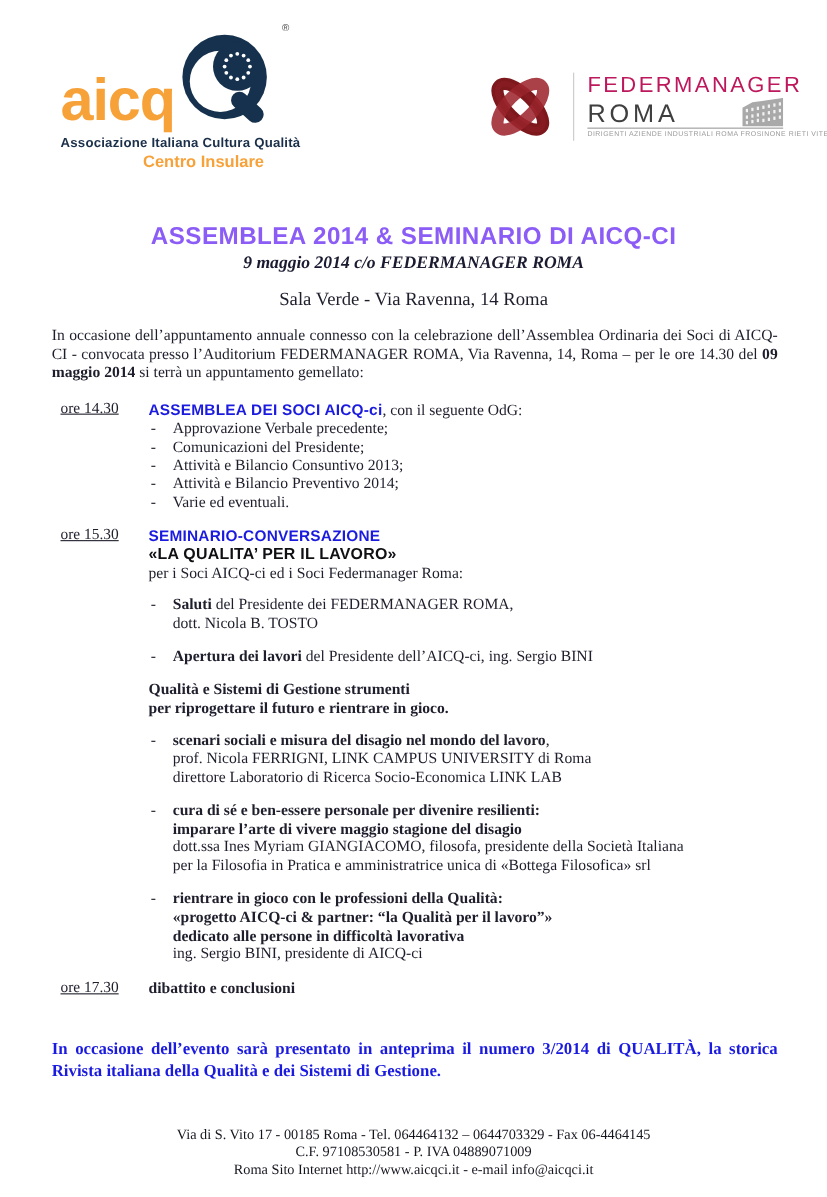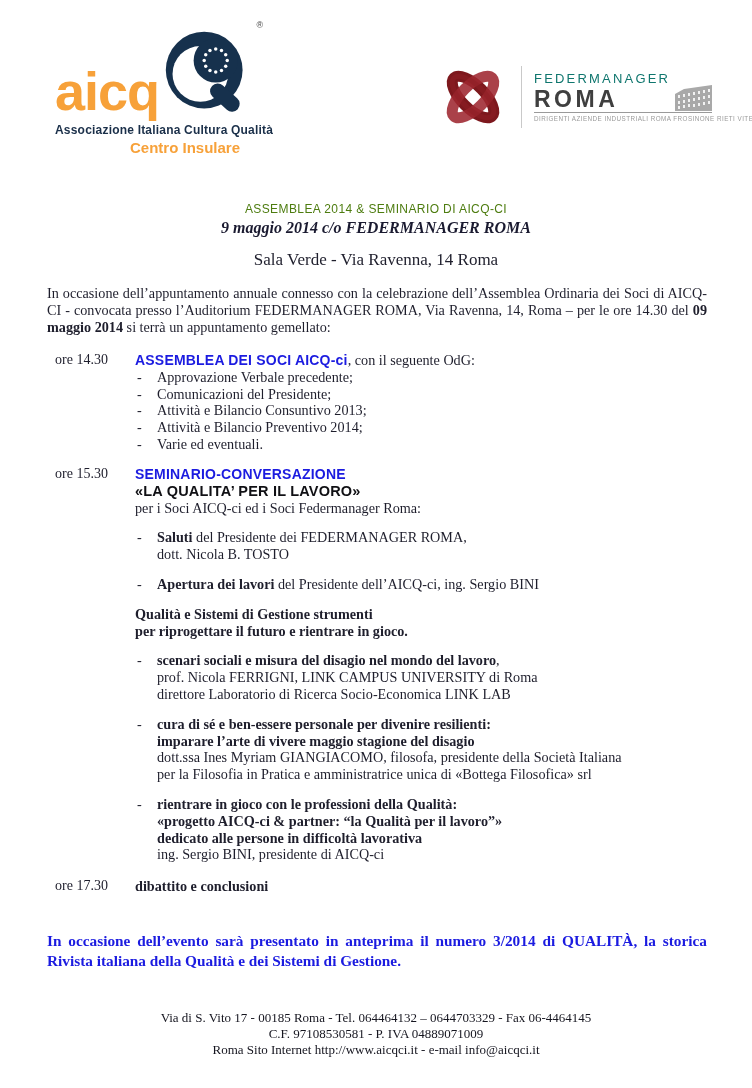--- a/index.html
+++ b/index.html
@@ -31,57 +31,57 @@
   }
   .aicq-sub {
     font-family:"Liberation Sans", sans-serif; font-weight:bold;
     font-size:15px; color:#f7a139; text-align:center; padding-left:60px; margin-top:2px;
   }
 
   .fed-logo { display:flex; align-items:center; gap:12px; margin-top:14px; }
   .fed-divider { width:1px; height:62px; background:#c9c9c9; }
   .fed-text { width:178px; }
   .fed-name {
-    font-family:"Liberation Sans", sans-serif; font-size:13px; color:#0f766e;
+    font-family:"Liberation Sans", sans-serif; font-size:20px; color:#be185d;
     letter-spacing:2.2px; line-height:1.05;
   }
   .fed-roma-row { display:flex; align-items:flex-end; justify-content:space-between; }
   .fed-roma {
-    font-family:"Liberation Sans", sans-serif; font-weight:bold; font-size:23px;
+    font-family:"Liberation Sans", sans-serif; font-weight:normal; font-size:23px;
     color:#3f3f3f; letter-spacing:3.5px; line-height:1.0;
   }
   .fed-rule { border-top:1px solid #9a9a9a; margin-top:1px; }
   .fed-tagline {
     font-family:"Liberation Sans", sans-serif; font-size:6.3px; color:#9a9a9a;
     letter-spacing:0.45px; margin-top:2px; white-space:nowrap;
   }
 
   
   .title-block { text-align:center; margin-top:46px; }
   .doc-title {
-    font-family:"Liberation Sans", sans-serif; font-weight:normal;
-    font-size:12px; color:#4d7c0f; letter-spacing:0.4px;
+    font-family:"Liberation Sans", sans-serif; font-weight:bold;
+    font-size:22px; color:#8b5cf6; letter-spacing:0.4px;
   }
   .doc-subtitle { font-size:16px; font-weight:bold; color:#1a1a30; margin-top:3px;font-style:italic; }
   .venue { font-size:17px; margin-top:13px; }
 
   
   .intro {
     margin:15px 45px 0 47px; text-align:justify;
     font-size:14.2px; line-height:17px;
   }
   .intro b { font-weight:bold; }
 
   
   .sched { margin-left:55px; margin-right:42px; }
   .sched-row { display:flex; }
   .row-1430 { margin-top:16px; }
   .row-1530 { margin-top:13px; }
   .row-1730 { margin-top:15px; }
-  .time { flex:none; width:80px; font-size:14px; }
+  .time { flex:none; width:80px; font-size:14px;text-decoration:underline; }
   .content { flex:1; font-size:14.2px; line-height:16.8px; }
   .h-blue {
     font-family:"Liberation Sans", sans-serif; font-weight:bold;
     color:#1b1be0; font-size:14px; letter-spacing:0.2px;
   }
   .h-black {
     font-family:"Liberation Sans", sans-serif; font-weight:bold;
     color:#101014; font-size:14.5px; letter-spacing:0.2px; line-height:17px;
   }
   .bullet { display:flex; }

